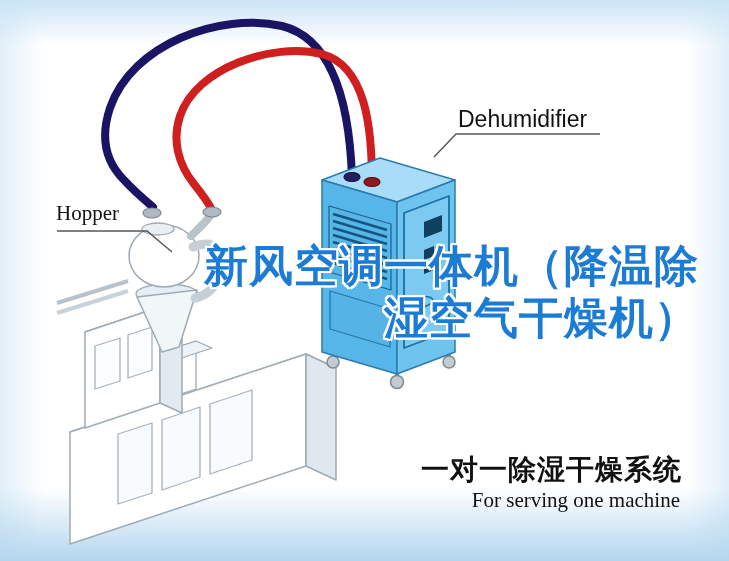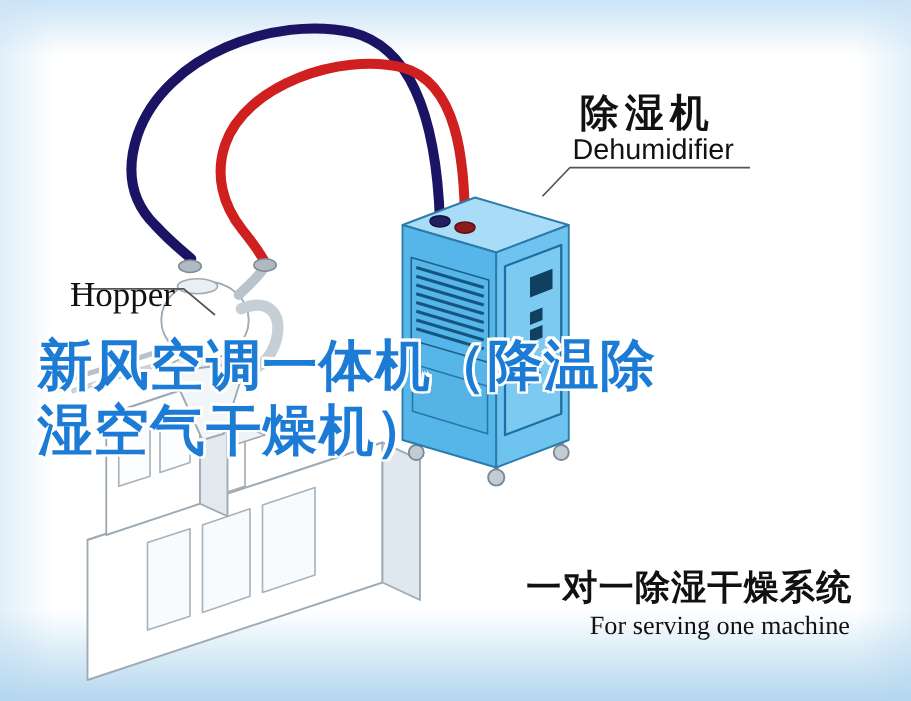--- a/index.html
+++ b/index.html
@@ -8,29 +8,28 @@
     background:
       linear-gradient(180deg,#cbe4f6 0%,rgba(255,255,255,0) 8%),
       linear-gradient(0deg,#b3d6ee 0%,rgba(255,255,255,0) 13%),
       linear-gradient(90deg,rgba(205,229,246,.6) 0%,rgba(255,255,255,0) 6%,rgba(255,255,255,0) 94%,rgba(205,229,246,.6) 100%),
       #ffffff;
     font-family:"DejaVu Sans","Liberation Sans",sans-serif;
   }
   .illustration{position:absolute;left:0;top:0;}
   .txt{position:absolute;white-space:nowrap;color:#111;}
   .label-hopper-zh{left:54px;top:166px;font-size:27px;font-weight:bold;letter-spacing:2px;}
-  .label-hopper-en{left:56px;top:201px;font-family:"Liberation Serif","DejaVu Serif",serif;font-size:28px;margin-top:20px;}
+  .label-hopper-en{left:56px;top:201px;font-family:"Liberation Serif","DejaVu Serif",serif;font-size:21px;}
   .label-dehum-zh{left:464px;top:70px;font-size:31px;font-weight:bold;letter-spacing:5px;}
   .label-dehum-en{left:458px;top:106px;font-family:Liberation Sans, sans-serif;font-size:23px;}
   .main-title{
-    position:absolute;left:30px;right:30px;top:240px;text-align:left;
+    position:absolute;left:30px;right:30px;top:240px;text-align:right;
     font-size:44px;font-weight:bold;color:#1c7cd5;letter-spacing:1px;line-height:1.18;
     text-shadow:-2px -2px 0 #fff,2px -2px 0 #fff,-2px 2px 0 #fff,2px 2px 0 #fff,
                 0 -2px 0 #fff,0 2px 0 #fff,-2px 0 0 #fff,2px 0 0 #fff;
-    margin-top:27px;
   }
   .main-title span{display:block;}
   .footer-zh{right:47px;top:451px;font-size:28px;font-weight:bold;letter-spacing:1px;}
   .footer-en{right:49px;top:488px;font-family:"Liberation Serif","DejaVu Serif",serif;font-size:21px;text-align:right;}
 </style>
 </head>
 <body>
 
 <div class="stage">
 
@@ -110,21 +109,20 @@
       <ellipse cx="352" cy="177" rx="8" ry="4.5" fill="#242060" stroke="#141040" stroke-width="1.2"></ellipse>
       <ellipse cx="372" cy="182" rx="8" ry="4.5" fill="#8d1b1b" stroke="#5f0f0f" stroke-width="1.2"></ellipse>
     </g>
 
     <polyline points="57,231 147,231 172,252" fill="none" stroke="#555" stroke-width="1.4"></polyline>
     <polyline points="600,134 456,134 434,157" fill="none" stroke="#555" stroke-width="1.4"></polyline>
   </svg>
 
   <div class="txt label-hopper-en">Hopper</div>
 
-  <div class="txt label-dehum-zh">除湿机</div>
   <div class="txt label-dehum-en">Dehumidifier</div>
 
   <div class="main-title">
     <span>新风空调一体机（降温除</span>
     <span>湿空气干燥机）</span>
   </div>
 
   <div class="txt footer-zh">一对一除湿干燥系统</div>
   <div class="txt footer-en">For serving one machine</div>
 

